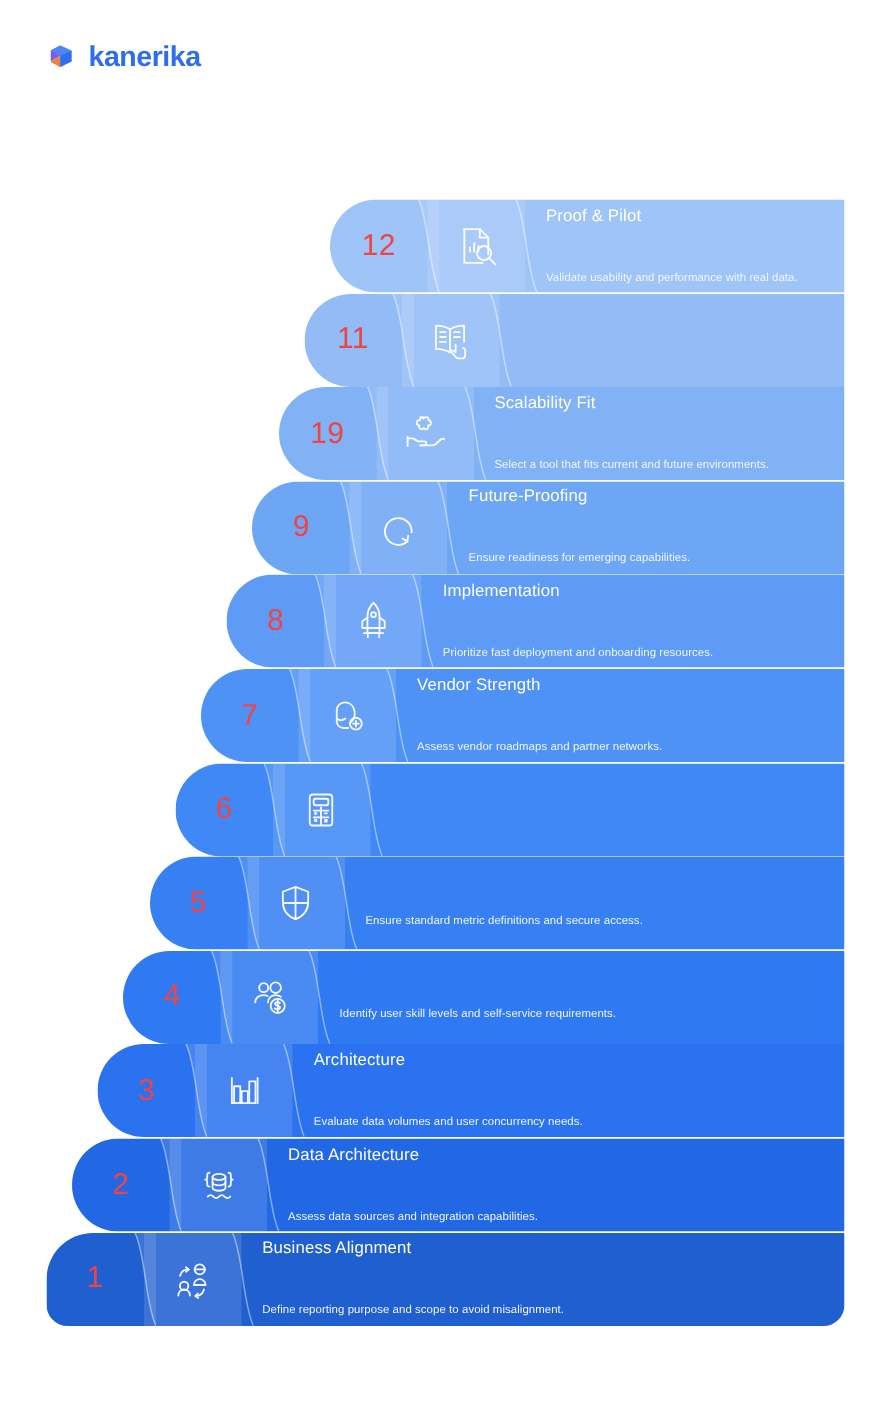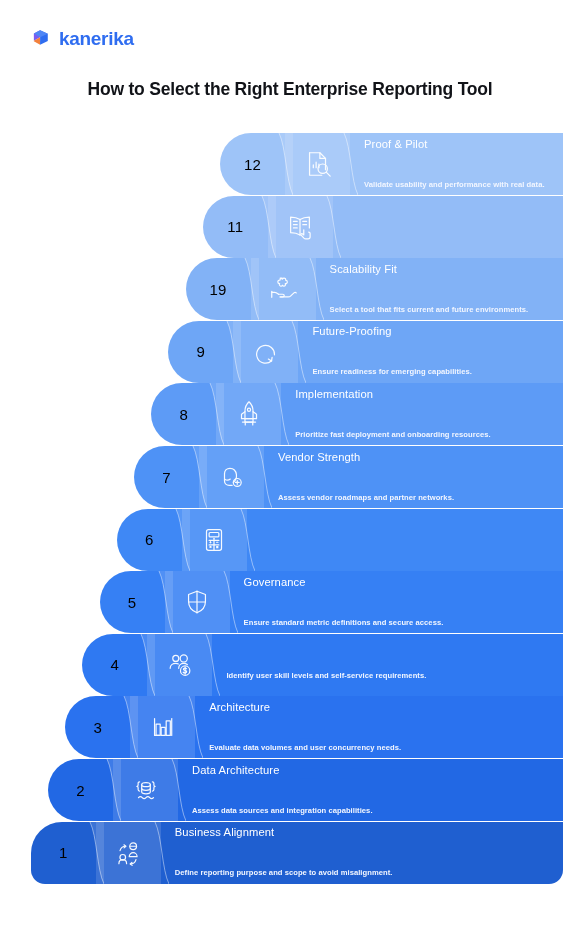--- a/index.html
+++ b/index.html
@@ -42,21 +42,21 @@
     border-radius:31px 0 0 31px;
     overflow:hidden;
   }
   .step.last .bar{border-radius:31px 0 14px 14px;}
   .step .bar-fill{position:absolute;inset:0;}
 
   
   .num{
     position:absolute;left:0;top:0;height:62px;width:65px;
     display:flex;align-items:center;justify-content:center;
-    font-size:15px;font-weight:400;color:#000000;
+    font-size:20px;font-weight:400;color:#ef4444;
     letter-spacing:0.2px;
   }
   
   .iconzone{
     position:absolute;top:0;height:62px;width:65px;left:65px;
     background:rgba(255,255,255,0.13);
     display:flex;align-items:center;justify-content:center;
   }
   .iconzone svg{width:30px;height:30px;display:block;opacity:.95;}
   .sep{position:absolute;top:0;height:62px;width:16px;pointer-events:none;}
@@ -67,42 +67,41 @@
     position:absolute;top:0;height:62px;left:130px;right:0;
     padding-left:14px;padding-right:4px;
     display:flex;flex-direction:column;justify-content:center;
     box-sizing:border-box;
   }
   .txt .t{
     font-size:11.2px;font-weight:400;color:#ffffff;
     letter-spacing:0.1px;line-height:1.15;margin-bottom:5px;
   }
   .txt .d{
-    font-size:7.6px;font-weight:700;color:#f2f6ff;
+    font-size:7.6px;font-weight:400;color:#f2f6ff;
     letter-spacing:0.05px;line-height:1.42;max-width:250px;margin-top:24px;
   }
 </style>
 </head>
 <body>
 
 <div id="page">
 
   <div class="brand">
     <span class="brand-mark">
       <svg viewBox="0 0 24 24" width="22" height="22" aria-hidden="true">
         <path d="M4.2 7.2 L11 3.6 L11 11.2 L4.2 15 Z" fill="#7b5cf0"></path>
         <path d="M4.2 15 L11 11.2 L11 19.4 L4.2 15.6 Z" fill="#f2813c"></path>
         <path d="M11 3.6 L19.4 7.4 L19.4 15.2 L11 19.4 Z" fill="#2f6df0"></path>
         <path d="M11 3.6 L19.4 7.4 L11 11.2 L4.2 7.2 Z" fill="#4f86f5"></path>
       </svg>
     </span>
     <span class="brand-name">kanerika</span>
   </div>
 
-  <div class="page-title">How to Select the Right Enterprise Reporting Tool</div>
 
   <div id="stairs">
       <div class="step" style="left: 220px; top: 0px; width: 343px; z-index: 1;">
     <div class="bar">
       <div class="bar-fill" style="background:#9ec4f8"></div>
       <div class="num">12</div>
       <div class="iconzone">
         <span>
               <svg viewBox="0 0 32 32">
                 <path fill="none" stroke="#ffffff" stroke-width="1.3" stroke-linecap="round" stroke-linejoin="round" d="M7 4h11l6 6v12"></path>
@@ -343,21 +342,20 @@
     <path d="M2,0 C9,14 9,48 16,62" fill="none" stroke="rgba(255,255,255,0.45)" stroke-width="1"></path>
   </svg>
           </div>
       <div class="sep" style="left:122px;">
             <svg viewBox="0 0 16 62" preserveAspectRatio="none">
     <path d="M2,0 C9,14 9,48 16,62 L16,0 Z" fill="rgba(255,255,255,0)"></path>
     <path d="M2,0 C9,14 9,48 16,62" fill="none" stroke="rgba(255,255,255,0.45)" stroke-width="1"></path>
   </svg>
           </div>
       <div class="txt">
-        <div class="t">Governance</div>
         <div class="d">Ensure standard metric definitions and secure access.</div>
       </div>
     </div>
       </div>
       <div class="step" style="left: 82.4px; top: 500.8px; width: 480.6px; z-index: 9;">
     <div class="bar">
       <div class="bar-fill" style="background:#2f79f2"></div>
       <div class="num">4</div>
       <div class="iconzone">
         <span>

